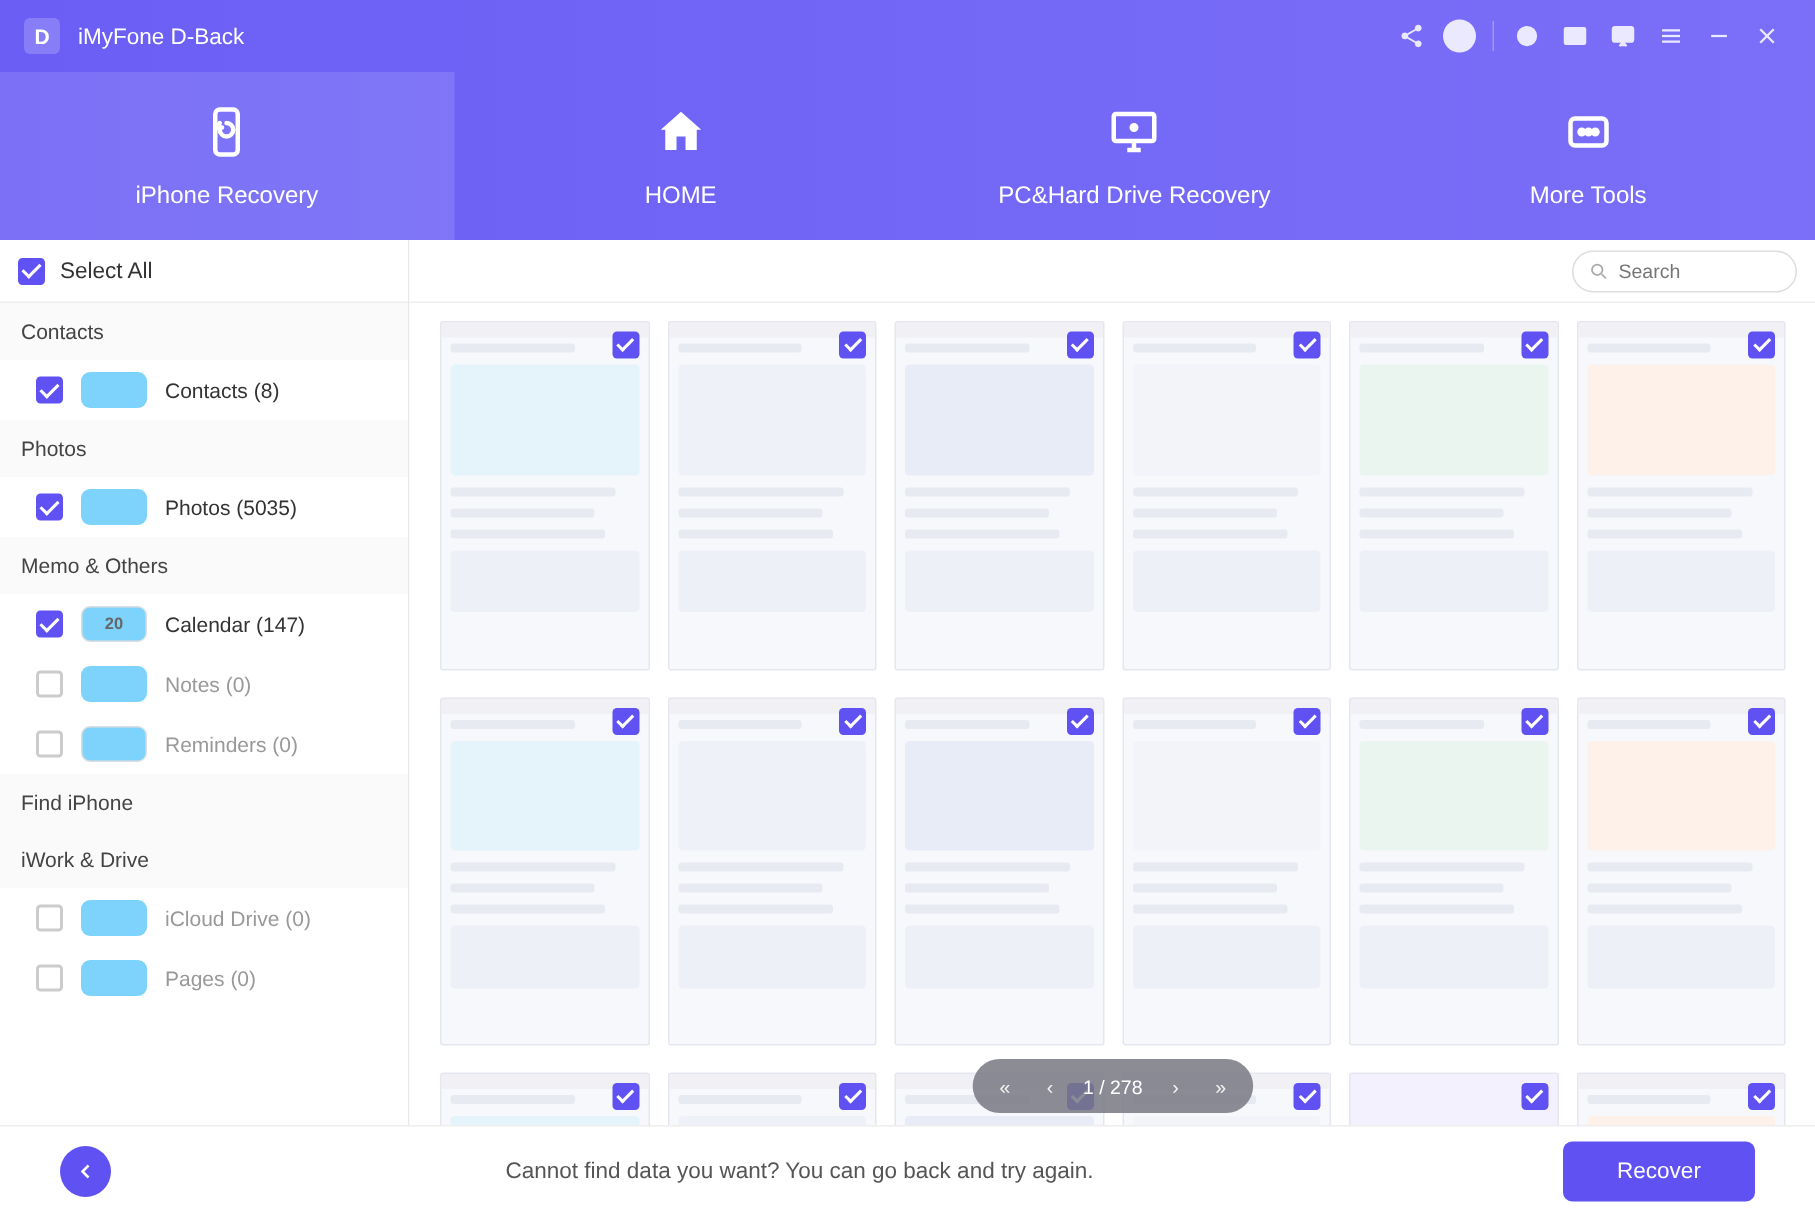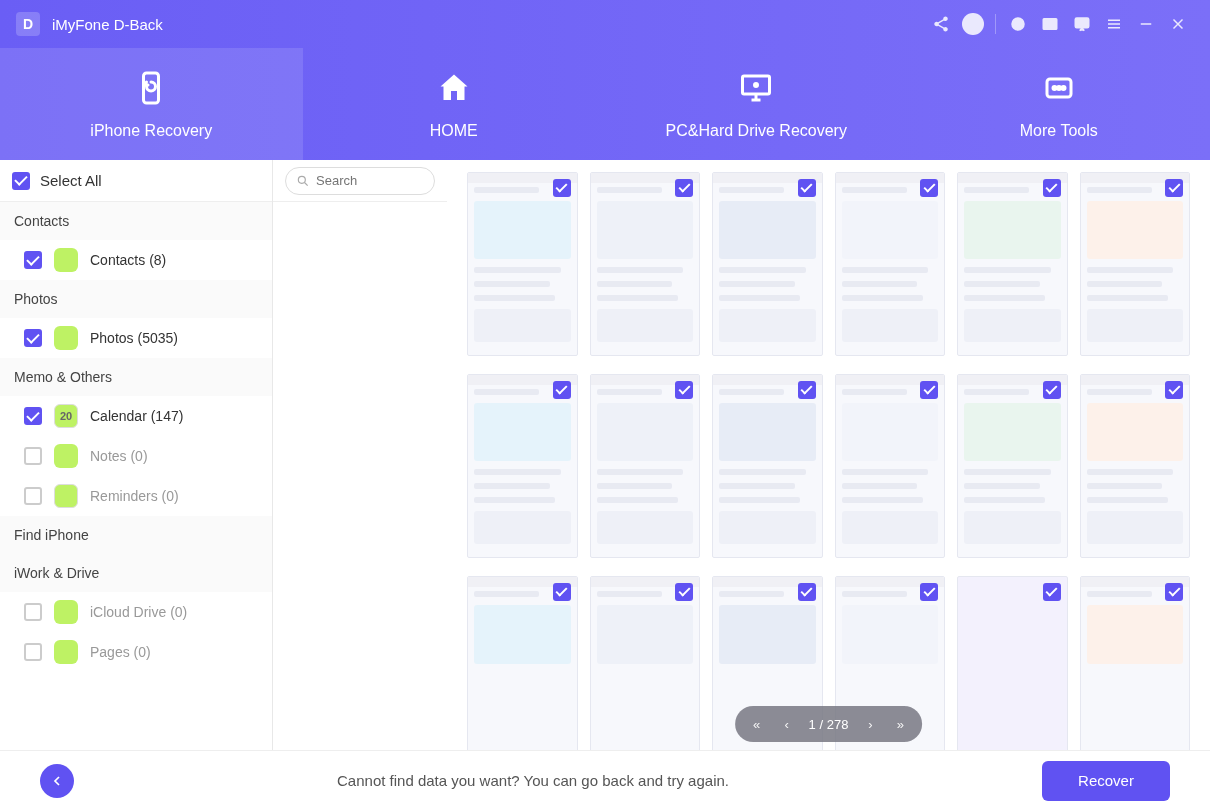--- a/index.html
+++ b/index.html
@@ -26,25 +26,25 @@
 
 .sidebar { width: 273px; border-right: 1px solid #e8e8e8; overflow-y: auto; background: #fff; }
 .select-all-row { height: 42px; display: flex; align-items: center; padding: 0 12px; gap: 10px; border-bottom: 1px solid #eee; }
 .select-all-row .label { font-size: 15px; color: #333; }
 .chk { width: 18px; height: 18px; border: 2px solid #6052f2; border-radius: 3px; display: flex; align-items: center; justify-content: center; cursor: pointer; flex-shrink: 0; }
 .chk.checked { background: #6052f2; }
 .chk.checked::after { content: ''; width: 10px; height: 5px; border-left: 2px solid #fff; border-bottom: 2px solid #fff; transform: rotate(-45deg) translate(1px,-1px); }
 .chk.empty { border-color: #ccc; }
 .cat-header { height: 38px; padding: 0 14px; display: flex; align-items: center; font-size: 14px; color: #444; background:#fafafa; }
 .cat-item { height: 40px; padding: 0 14px 0 24px; display: flex; align-items: center; gap: 12px; cursor: pointer; }
-.cat-item .app-icon { width: 24px; height: 24px; border-radius: 6px; flex-shrink: 0; background:#bef264; display:flex;align-items:center;justify-content:center;font-size:11px;color:#666;}
+.cat-item .app-icon { width: 44px; height: 24px; border-radius: 6px; flex-shrink: 0; background:#7dd3fc; display:flex;align-items:center;justify-content:center;font-size:11px;color:#666;}
 .cat-item .item-label { font-size: 14px; color: #333; }
 .cat-item.disabled .item-label { color: #999; }
 
-.main { flex: 1; display: flex; flex-direction: row; background: #fff; }
+.main { flex: 1; display: flex; flex-direction: column; background: #fff; }
 .main-top { height: 42px; display: flex; align-items: center; justify-content: flex-end; padding: 0 12px; border-bottom: 1px solid #eee; }
 .search-box { width: 150px; height: 28px; border: 1px solid #ddd; border-radius: 14px; display: flex; align-items: center; padding: 0 10px; gap: 6px; }
 .search-box svg { width: 14px; height: 14px; stroke: #aaa; fill: none; stroke-width: 2; }
 .search-box input { border: none; outline: none; font-size: 13px; width: 100px; color: #666; background: transparent;}
 .grid-wrap { flex: 1; overflow: auto; padding: 12px 20px; position: relative; }
 .grid { display: grid; grid-template-columns: repeat(6, 1fr); gap: 18px 12px; }
 .thumb { position: relative; width: 100%; aspect-ratio: 0.6; background: #f7f8fc; border: 1px solid #e5e7f0; border-radius: 2px; overflow: hidden; }
 .thumb .tchk { position: absolute; top: 6px; right: 6px; width: 18px; height: 18px; background: #6052f2; border-radius: 3px; display: flex; align-items: center; justify-content: center; }
 .thumb .tchk::after { content: ''; width: 9px; height: 4px; border-left: 2px solid #fff; border-bottom: 2px solid #fff; transform: rotate(-45deg) translate(1px,-1px); }
 .thumb .ph { width: 100%; height: 100%; display:flex; flex-direction:column; }

